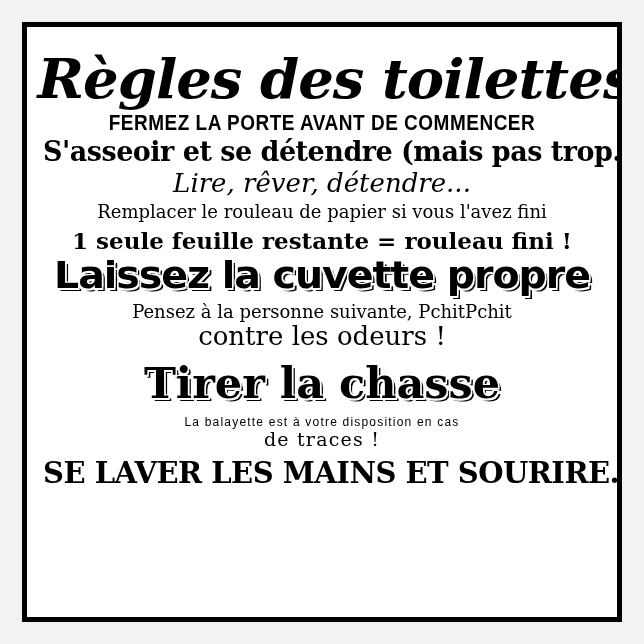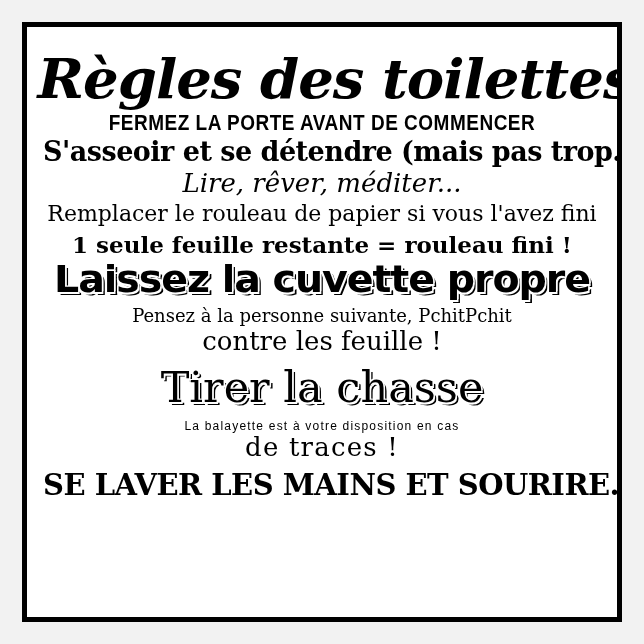--- a/index.html
+++ b/index.html
@@ -94,21 +94,21 @@
   .l-italic {
     font-family: "DejaVu Serif", serif;
     font-style: italic;
     font-size: 26px;
     margin-bottom: 6px;
   }
 
   
   .l-plain {
     font-family: "DejaVu Serif", serif;
-    font-size: 22px;
+    font-size: 18px;
     margin-bottom: 8px;
   }
 
   
   .l-bold-serif {
     font-family: "DejaVu Serif", serif;
     font-weight: bold;
     font-size: 23px;
     letter-spacing: 0px;
     margin-bottom: 4px;
@@ -139,21 +139,21 @@
   }
   .l-couplet-2 {
     font-family: "DejaVu Serif", serif;
     font-size: 26px;
     margin-bottom: 8px;
   }
 
   
   .l-slab-outline {
     font-family: "DejaVu Serif", serif;
-    font-weight: normal;
+    font-weight: bold;
     font-size: 43px;
     letter-spacing: 0px;
     color: #000000;
     text-shadow:
       -1.5px -1.5px 0 #ffffff,
        1.5px -1.5px 0 #ffffff,
       -1.5px  1.5px 0 #ffffff,
        1.5px  1.5px 0 #ffffff,
        3px 3px 0 #000000;
     margin-top: 4px;
@@ -162,21 +162,21 @@
 
   
   .l-wide {
     font-family: Liberation Sans, sans-serif;
     font-size: 12px;
     letter-spacing: 1.2px;
     margin-bottom: 2px;
   }
   .l-wide-2 {
     font-family: "DejaVu Serif", serif;
-    font-size: 26px;
+    font-size: 19px;
     letter-spacing: 1.2px;
     margin-bottom: 8px;
   }
 
   
   .l-final {
     font-family: "DejaVu Serif", serif;
     font-weight: bold;
     font-size: 29px;
     letter-spacing: -0.5px;
@@ -190,31 +190,31 @@
 <div id="poster-canvas">
   <div id="poster-frame">
     <div id="poster-sheet">
 
       <div class="line l-title">Règles des toilettes</div>
 
       <div class="line l-sub">FERMEZ LA PORTE AVANT DE COMMENCER</div>
 
       <div class="line l-slab">S'asseoir et se détendre (mais pas trop...)</div>
 
-      <div class="line l-italic">Lire, rêver, méditer...</div>
+      <div class="line l-italic">Lire, rêver, détendre...</div>
 
       <div class="line l-plain">Remplacer le rouleau de papier si vous l'avez fini</div>
 
       <div class="line l-bold-serif">1 seule feuille restante = rouleau fini !</div>
 
       <div class="line l-outline">Laissez la cuvette propre</div>
 
       <div class="line l-couplet">Pensez à la personne suivante, PchitPchit</div>
 
-      <div class="line l-couplet-2">contre les feuille !</div>
+      <div class="line l-couplet-2">contre les odeurs !</div>
 
       <div class="line l-slab-outline">Tirer la chasse</div>
 
       <div class="line l-wide">La balayette est à votre disposition en cas</div>
 
       <div class="line l-wide-2">de traces !</div>
 
       <div class="line l-final">SE LAVER LES MAINS ET SOURIRE...</div>
 
     </div>

